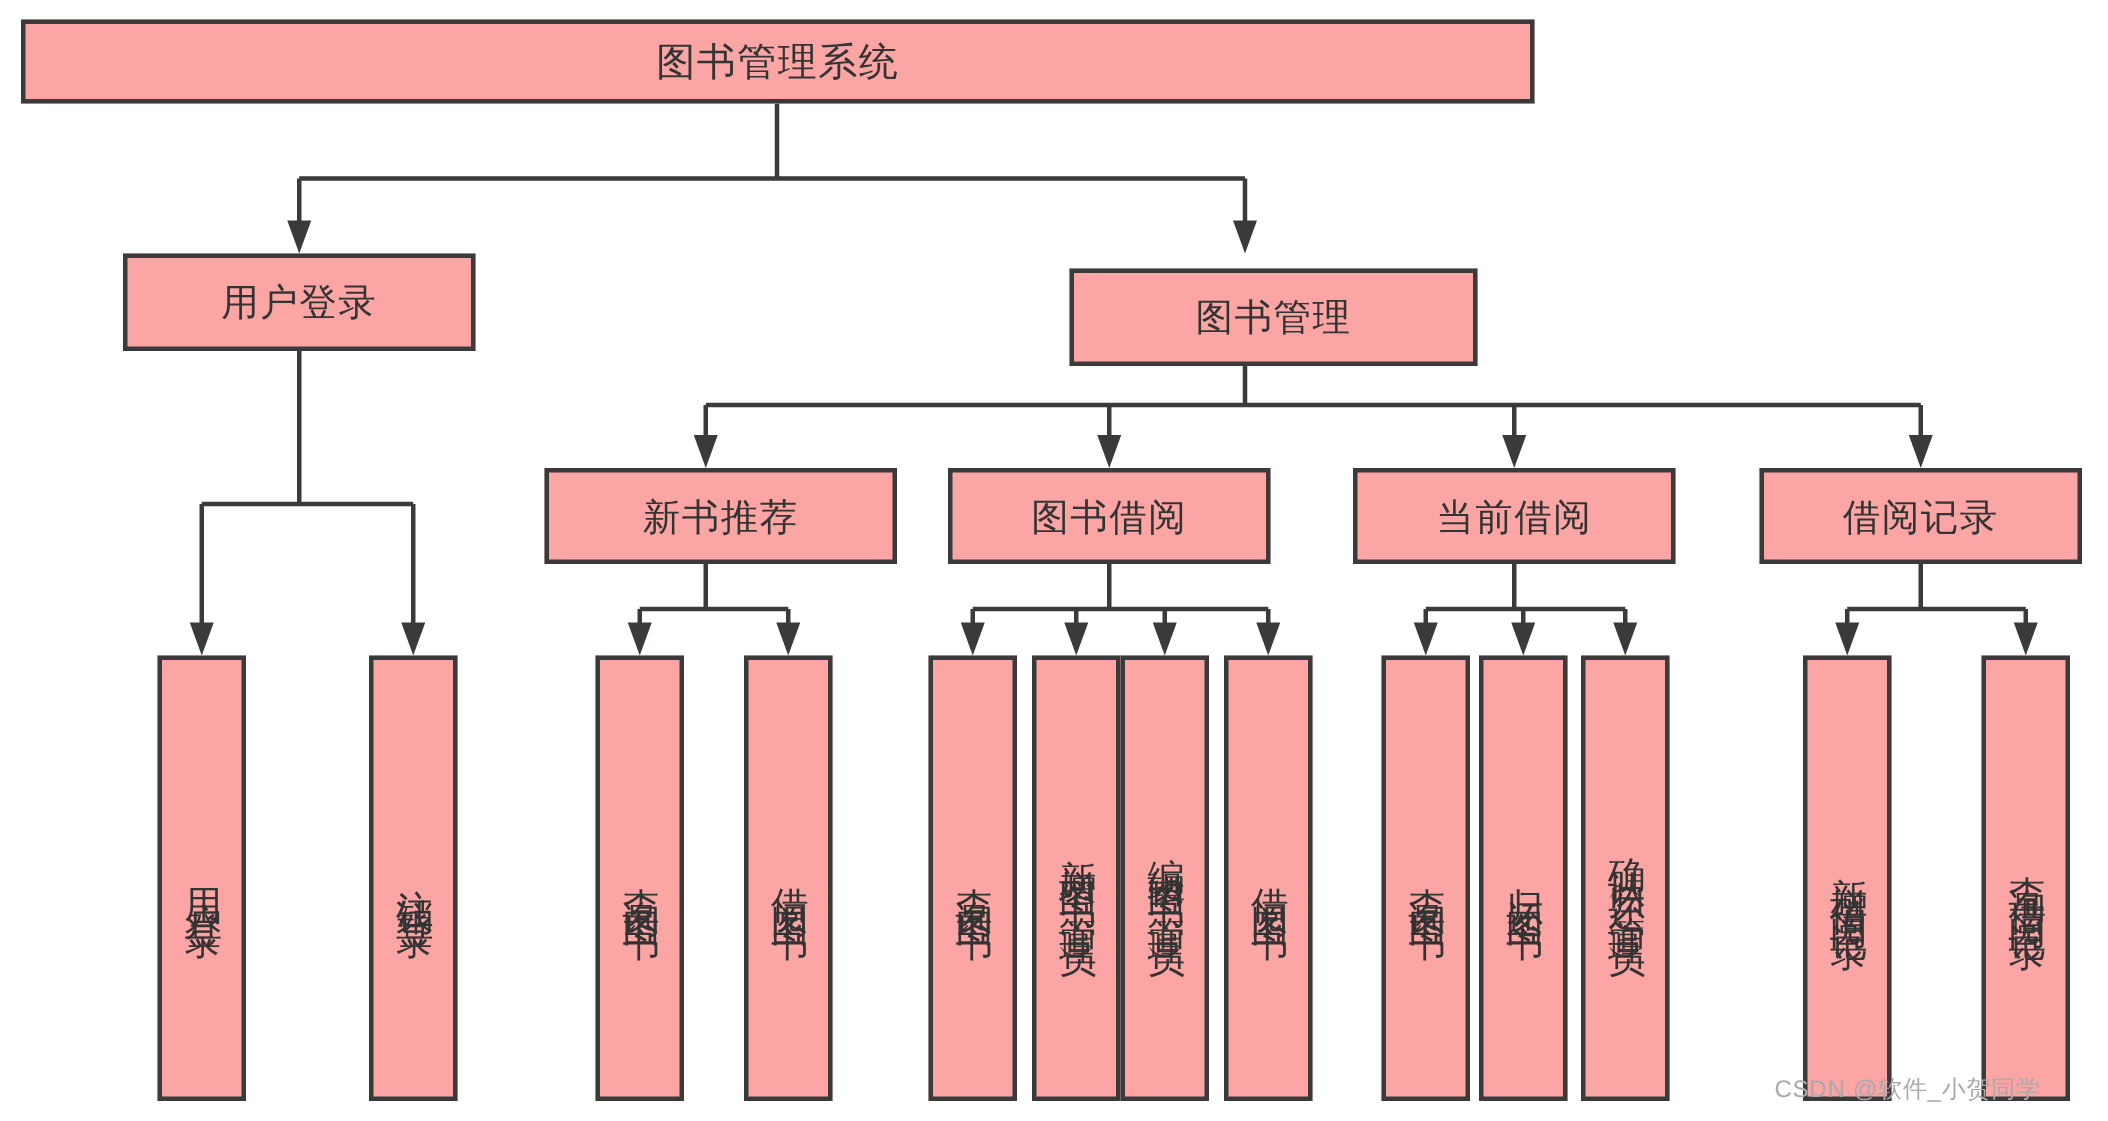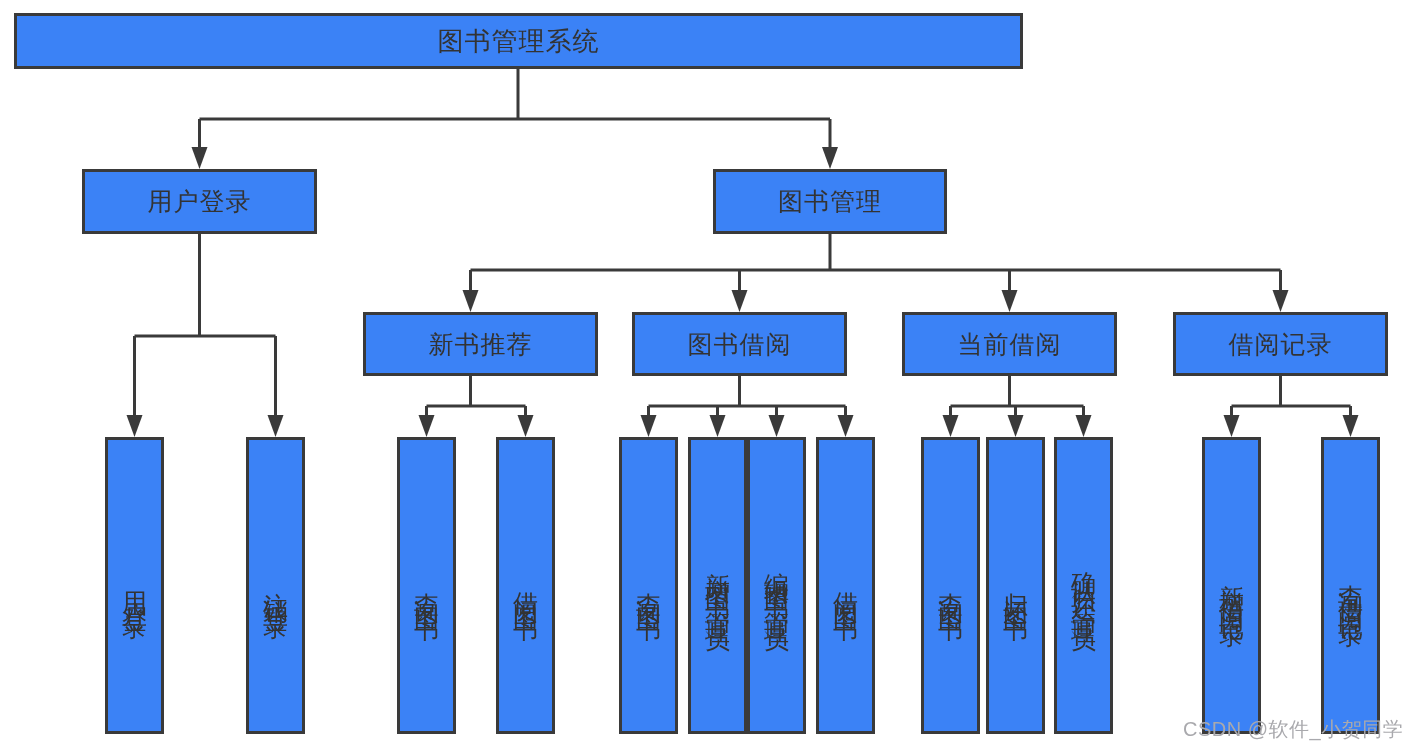--- a/index.html
+++ b/index.html
@@ -21,42 +21,42 @@
     position: absolute;
     left: 0; top: 0;
     width: 1405px; height: 747px;
   }
   .ln { stroke: var(--line); stroke-width: 3; fill: none; }
   .ah { fill: var(--line); stroke: none; }
   .node {
     position: absolute;
     box-sizing: border-box;
     border: 3px solid var(--line);
-    background: #3b82f6;
+    background: #fca5a5;
     color: var(--text);
     display: flex;
     align-items: center;
     justify-content: center;
     text-align: right;
   }
   .node.h { font-size: 25px; letter-spacing: 1px; }
   .node.title { font-size: 26px; }
   .node.v {
     writing-mode: vertical-rl;
     text-orientation: mixed;
     font-size: 25px;
     letter-spacing: 8px;
     line-height: 1;
     padding-top: 4px;
   }
   .watermark {
     position: absolute;
     left: 1183px;
     top: 716px;
-    font-size: 20px;
+    font-size: 16px;
     color: var(--watermark);
     white-space: nowrap;
     letter-spacing: 0.5px;
   }
 </style>
 </head>
 <body>
 
 <div class="canvas">
 
@@ -125,21 +125,21 @@
       <path class="ln" d="M1231.5,406 V419"></path>
       <polygon class="ah" points="1223.5,415 1239.5,415 1231.5,437"></polygon>
       <path class="ln" d="M1350.5,406 V419"></path>
       <polygon class="ah" points="1342.5,415 1358.5,415 1350.5,437"></polygon>
     </g>
   </svg>
 
   <div class="node h title" style="left:14px; top:13px; width:1009px; height:56px;">图书管理系统</div>
 
   <div class="node h" style="left:82px; top:169px; width:235px; height:65px;">用户登录</div>
-  <div class="node h" style="left:713px; top:169px; width:234px; height:65px;">图书管理</div>
+  <div class="node h" style="left:713px; top:179px; width:272px; height:65px;">图书管理</div>
 
   <div class="node h" style="left:363px; top:312px; width:235px; height:64px;">新书推荐</div>
   <div class="node h" style="left:632px; top:312px; width:215px; height:64px;">图书借阅</div>
   <div class="node h" style="left:902px; top:312px; width:215px; height:64px;">当前借阅</div>
   <div class="node h" style="left:1173px; top:312px; width:215px; height:64px;">借阅记录</div>
 
   <div class="node v" style="left:105px; top:437px; width:59px; height:297px;">用户登录</div>
   <div class="node v" style="left:246px; top:437px; width:59px; height:297px;">注销登录</div>
 
   <div class="node v" style="left:397px; top:437px; width:59px; height:297px;">查询图书</div>

